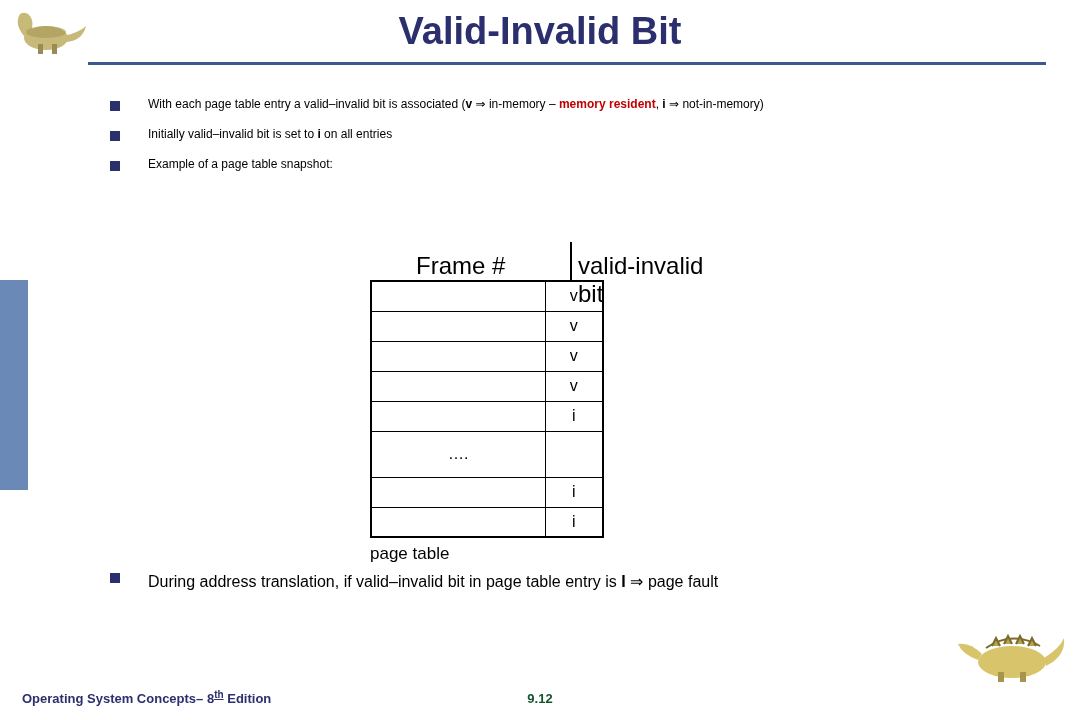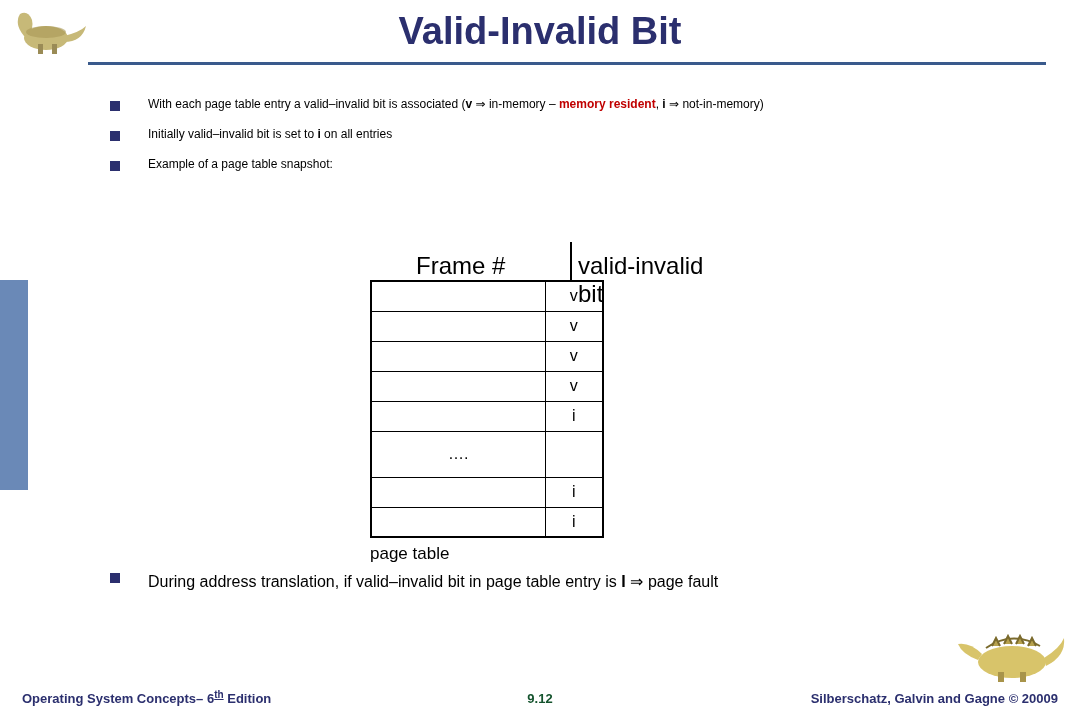--- a/index.html
+++ b/index.html
@@ -137,18 +137,17 @@
       <path d="M22 36 Q6 30 2 20 Q14 18 26 30 Z" fill="#d8c46a"></path>
       <path d="M88 34 Q104 24 108 14 Q110 32 90 42 Z" fill="#d8c46a"></path>
       <path d="M30 24 Q56 6 84 22" stroke="#7a6a2c" stroke-width="2" fill="none"></path>
       <path d="M36 22 L40 14 L44 22 M48 20 L52 12 L56 20 M60 20 L64 12 L68 20 M72 22 L76 14 L80 22" stroke="#7a6a2c" stroke-width="2" fill="#b7a24e"></path>
       <rect x="42" y="48" width="6" height="10" fill="#a8944a"></rect>
       <rect x="64" y="48" width="6" height="10" fill="#a8944a"></rect>
     </svg>
   </div>
 
   <div class="footer-left">
-    <span>Operating System Concepts– 6</span><span class="ed">th</span><span> Edition</span>
+    <span>Operating System Concepts– 8</span><span class="ed">th</span><span> Edition</span>
   </div>
   <div class="footer-center">9.12</div>
-  <div class="footer-right">Silberschatz, Galvin and Gagne © 20009</div>
 
 </div>
 
 </body></html>

